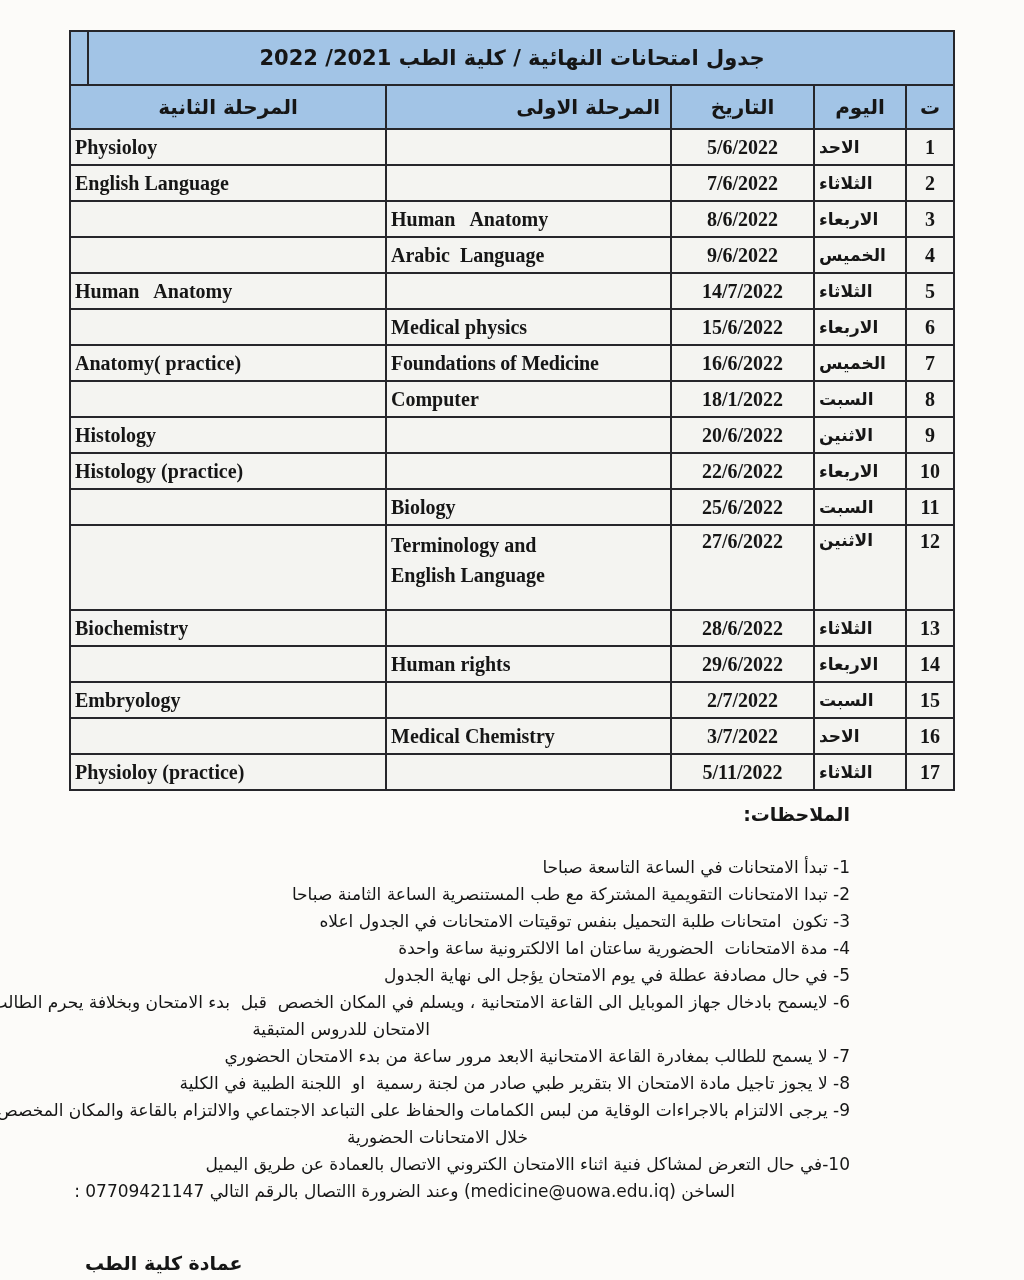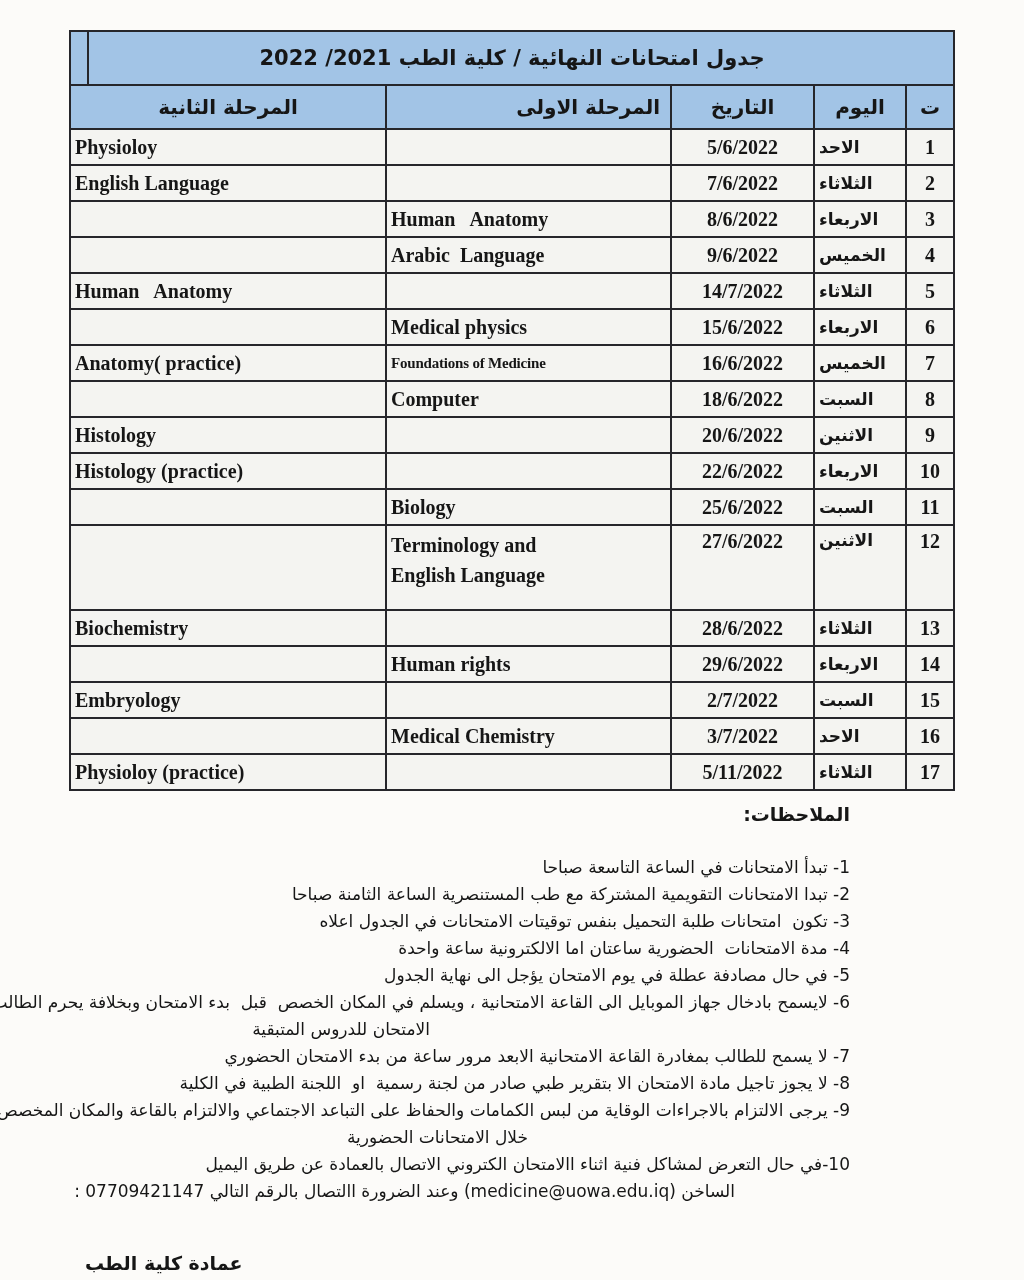--- a/index.html
+++ b/index.html
@@ -56,21 +56,21 @@
   .cell-day{font-size:17px;font-weight:bold;text-align:left;}
   .cell-date{
     font-family:"Liberation Serif",serif;font-weight:bold;font-size:20px;
     text-align:center;direction:ltr;
   }
   .cell-stage{
     font-family:"Liberation Serif",serif;font-weight:bold;font-size:20px;
     text-align:left;direction:ltr;padding-left:12px;
     white-space:pre;line-height:1.5;
   }
-  .cell-stage.small{font-size:15px;letter-spacing:-0.2px;}
+  .cell-stage.small{font-size:20px;letter-spacing:-0.2px;}
 
   
   .notes{
     position:absolute;top:800px;right:117px;width:897px;
     direction:rtl;text-align:right;
   }
   .notes-heading{font-size:19px;font-weight:bold;line-height:28px;margin-bottom:26px;}
   .note-line{font-size:17px;line-height:27px;white-space:pre;}
   .note-cont.cont-a{padding-right:420px;}
   .note-cont.cont-b{padding-right:322px;}
@@ -153,21 +153,21 @@
         <tr>
           <td class="cell-num">7</td>
           <td class="cell-day">الخميس</td>
           <td class="cell-date">16/6/2022</td>
           <td class="cell-stage small">Foundations of Medicine</td>
           <td class="cell-stage">Anatomy( practice)</td>
         </tr>
         <tr>
           <td class="cell-num">8</td>
           <td class="cell-day">السبت</td>
-          <td class="cell-date">18/6/2022</td>
+          <td class="cell-date">18/1/2022</td>
           <td class="cell-stage">Computer</td>
           <td class="cell-stage"></td>
         </tr>
         <tr>
           <td class="cell-num">9</td>
           <td class="cell-day">الاثنين</td>
           <td class="cell-date">20/6/2022</td>
           <td class="cell-stage"></td>
           <td class="cell-stage">Histology</td>
         </tr>

